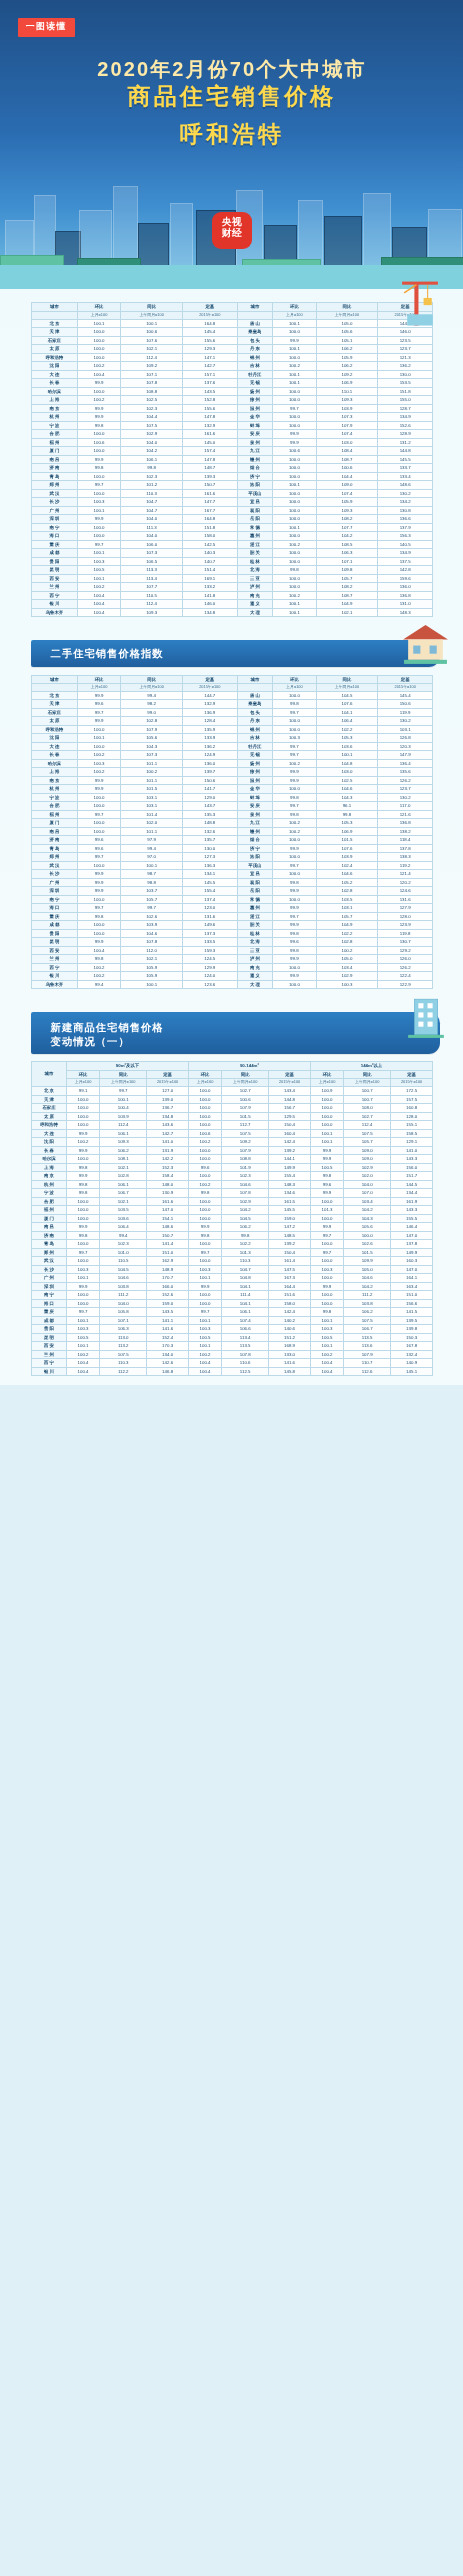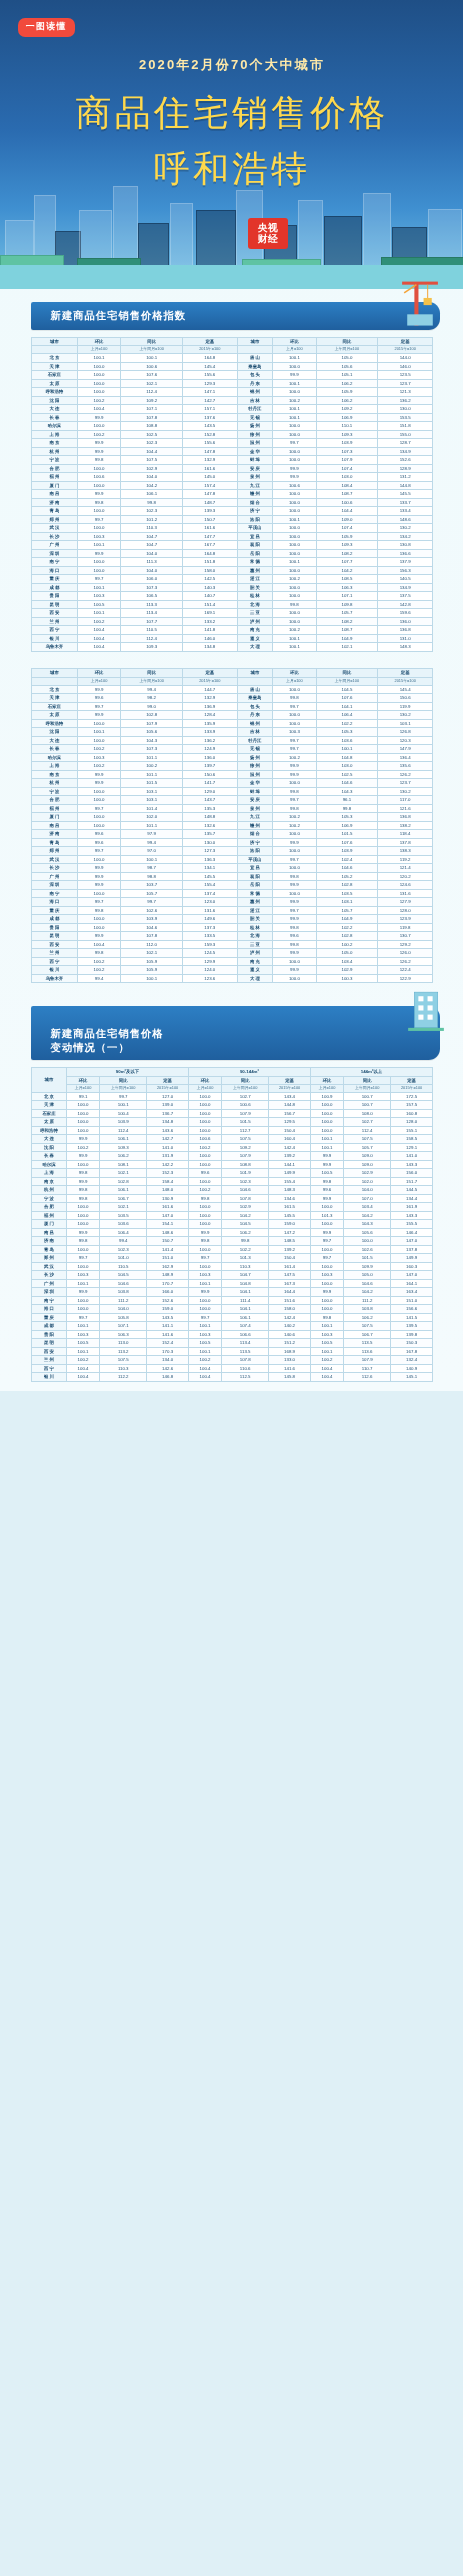--- a/index.html
+++ b/index.html
@@ -19,68 +19,68 @@
   .hero{
     position:relative;
     height:289px;
     background:linear-gradient(180deg,#1f4f86 0%,#2a6bb0 45%,#3f8fd0 72%,#79c3e6 100%);
     overflow:hidden;
   }
   .ribbon{
     position:absolute;left:17.5px;top:17.5px;
     background:#f14a3c;color:#fff;
     font-size:8.8px;letter-spacing:1.5px;
-    padding:3.6px 8.2px;border-radius:7px;
+    padding:3.6px 8.2px;border-radius:1px;
     font-weight:bold;
   }
   .hero h2{
     position:absolute;top:56px;left:0;right:0;
     text-align:center;margin:0;
-    color:#ffe9a8;font-size:13px;letter-spacing:2.1px;font-weight:bold;
+    color:#ffe9a8;font-size:20px;letter-spacing:2.1px;font-weight:bold;
   }
   .hero h1{
     position:absolute;top:81px;left:0;right:0;
-    text-align:center;margin:8px;
-    color:#ffd94d;font-size:36px;letter-spacing:3.1px;font-weight:normal;
+    text-align:center;margin:0;
+    color:#ffd94d;font-size:23px;letter-spacing:3.1px;font-weight:bold;
     text-shadow:0 1.5px 0 rgba(0,0,0,.18);
   }
   .hero h1 .l2{display:block;margin-top:7.2px;}
   .skyline{
     position:absolute;left:0;right:0;bottom:0;height:139px;
   }
   .bld{position:absolute;bottom:0;background:rgba(255,255,255,.16);border:0.5px solid rgba(255,255,255,.22);}
   .bld.dark{background:rgba(12,40,70,.45);border-color:rgba(12,40,70,.5);}
   .bld.green{background:#5fc3a3;border-color:#49a98b;}
   .bld.darkgreen{background:#2f8f78;border-color:#277964;}
   .logo-badge{
     position:absolute;left:50%;transform:translateX(-50%);
-    bottom:40px;width:40px;height:31px;background:#e2352a;border-radius:3px;
+    bottom:40px;width:40px;height:37px;background:#e2352a;border-radius:9px;
     color:#fff;text-align:center;line-height:1.15;padding-top:4.1px;box-sizing:border-box;
-    font-size:9.8px;font-weight:bold;letter-spacing:0.5px;margin-left:36px;
+    font-size:9.8px;font-weight:bold;letter-spacing:0.5px;
   }
   .ground{
     position:absolute;left:0;right:0;bottom:0;height:24px;
     background:#7fd2dd;
   }
   
   .section{
     position:relative;margin:13.4px 0 3.1px 0;
   }
   .sec-banner{
     position:relative;
     margin:0 24px 0 31px;
     background:linear-gradient(180deg,#2d7fc4 0%,#1f5f9e 100%);
     color:#fff;
     border-radius:2.1px 11.3px 11.3px 2.1px;
     padding:6.7px 10.3px 6.7px 19.6px;
     font-size:10.3px;font-weight:bold;letter-spacing:1px;
     box-shadow:0 1px 0 rgba(0,0,0,.08);
     min-height:12.4px;
   }
-  .sec-banner.two-line{padding-top:21px;padding-bottom:5.2px;line-height:1.35;}
+  .sec-banner.two-line{padding-top:9px;padding-bottom:5.2px;line-height:1.35;}
   .sec-deco{
     position:absolute;right:14.4px;top:-17.5px;width:49px;height:44px;
   }
   .crane{position:absolute;right:20.6px;top:-30px;width:46px;height:56px;}
   
   .tbl-wrap{margin:7.2px 31px 0 31px;}
   table.dt{
     width:100%;border-collapse:collapse;
     font-size:4.4px;color:#1d4e73;background:#ffffff;
   }
@@ -134,21 +134,20 @@
       <div class="ground"></div>
     </div>
 
     <div class="logo-badge">
       <span>央视</span><br>
       <span>财经</span>
     </div>
   </div>
 
   <div class="section">
-    <div class="sec-banner">新建商品住宅销售价格指数</div>
     <svg class="crane" viewBox="0 0 90 108">
       <rect x="34" y="22" width="8" height="82" fill="#e0503f"></rect>
       <rect x="10" y="18" width="70" height="6" fill="#e0503f"></rect>
       <line x1="38" y1="24" x2="14" y2="40" stroke="#f4a43a" stroke-width="3"></line>
       <line x1="60" y1="24" x2="60" y2="50" stroke="#f4a43a" stroke-width="2"></line>
       <rect x="52" y="50" width="16" height="14" fill="#f4c14a"></rect>
       <rect x="20" y="82" width="50" height="22" fill="#8fd0e4"></rect>
     </svg>
   </div>
 
@@ -526,20 +525,30 @@
             <td>100.1</td>
             <td>102.1</td>
             <td>148.3</td>
           </tr>
         </tbody>
     </table>
   </div>
 
   <div class="spacer"></div>
 
+  <div class="section">
+    <div class="sec-banner">二手住宅销售价格指数</div>
+    <svg class="sec-deco" viewBox="0 0 96 86">
+      <polygon points="48,6 92,34 4,34" fill="#c8543f"></polygon>
+      <rect x="14" y="34" width="68" height="40" fill="#f6e3c0"></rect>
+      <rect x="24" y="46" width="14" height="16" fill="#7fb9d8"></rect>
+      <rect x="56" y="46" width="14" height="16" fill="#7fb9d8"></rect>
+      <rect x="6" y="74" width="84" height="8" fill="#5fc3a3"></rect>
+    </svg>
+  </div>
 
   <div class="tbl-wrap">
     <table class="dt" id="t2">
       <thead>
           <tr>
             <th>城市</th>
             <th>环比</th>
             <th>同比</th>
             <th>定基</th>
             <th>城市</th>

